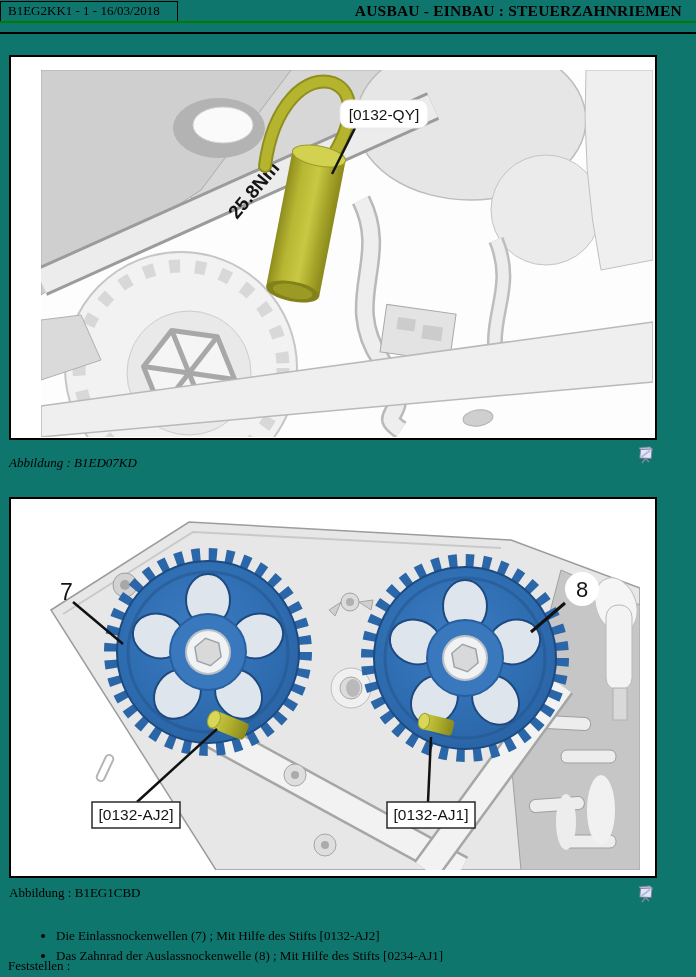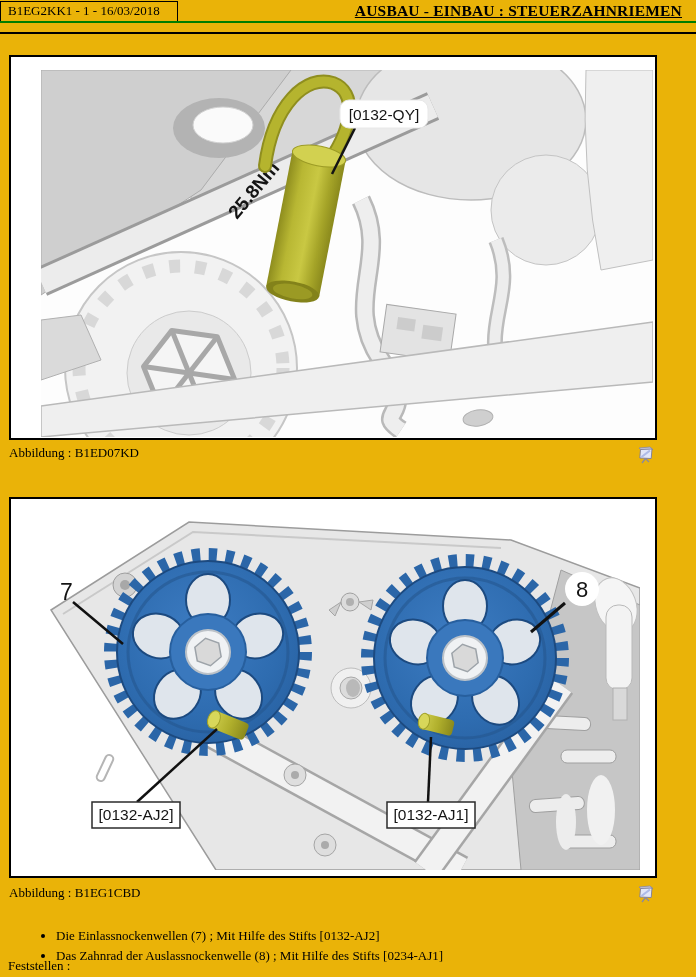--- a/index.html
+++ b/index.html
@@ -1,31 +1,31 @@
 <!DOCTYPE html>
 <html><head>
 <meta charset="utf-8">
 <style>
   html,body{margin:0;padding:0;background:#fff;}
-  .page{position:relative;width:696px;height:977px;background:#eab308;overflow:hidden;
+  .page{position:relative;width:696px;height:977px;background:#0f766e;overflow:hidden;
         font-family:"Liberation Serif","DejaVu Serif",serif;color:#000;}
   
   .hdr-ref{position:absolute;left:0;top:1px;width:178px;height:20px;border:1px solid #000;
            border-bottom:none;box-sizing:border-box;font-size:13px;line-height:18px;padding-left:7px;}
   .hdr-title{position:absolute;left:180px;top:1px;right:0;height:20px;text-align:right;
-             padding-right:14px;font-size:15.5px;font-weight:bold;line-height:19px;letter-spacing:.2px;text-decoration:underline;}
+             padding-right:14px;font-size:15.5px;font-weight:bold;line-height:19px;letter-spacing:.2px;}
   .rule-green{position:absolute;left:0;top:21px;width:696px;height:2px;background:#007d00;}
   .rule-black{position:absolute;left:0;top:32px;width:696px;height:2px;background:#000;}
   
   .fig-frame{position:absolute;left:9px;border:2px solid #000;background:#fff;box-sizing:border-box;}
   .fig1{top:55px;width:648px;height:385px;}
   .fig2{top:497px;width:648px;height:381px;}
   .fig-svg{position:absolute;}
   .caption{position:absolute;left:9px;font-size:13px;}
-  .cap1{top:445px;}
+  .cap1{top:455px;font-style:italic;}
   .cap2{top:885px;}
   .fig-icon{position:absolute;left:637px;width:18px;height:18px;cursor:pointer;}
   .icon1{top:446px;}
   .icon2{top:885px;}
   .para{position:absolute;left:8px;font-size:13px;}
   .p1{top:472px;width:660px;}
   .p2{top:914px;margin-top:44px;}
   ul.bullets{position:absolute;left:8px;top:928px;margin:0;padding-left:48px;font-size:13px;}
   ul.bullets li{margin:0 0 4px 0;padding:0;list-style-type:disc;}
   svg text.lbl{font-family:"Liberation Sans","DejaVu Sans",sans-serif;fill:#141414;}

